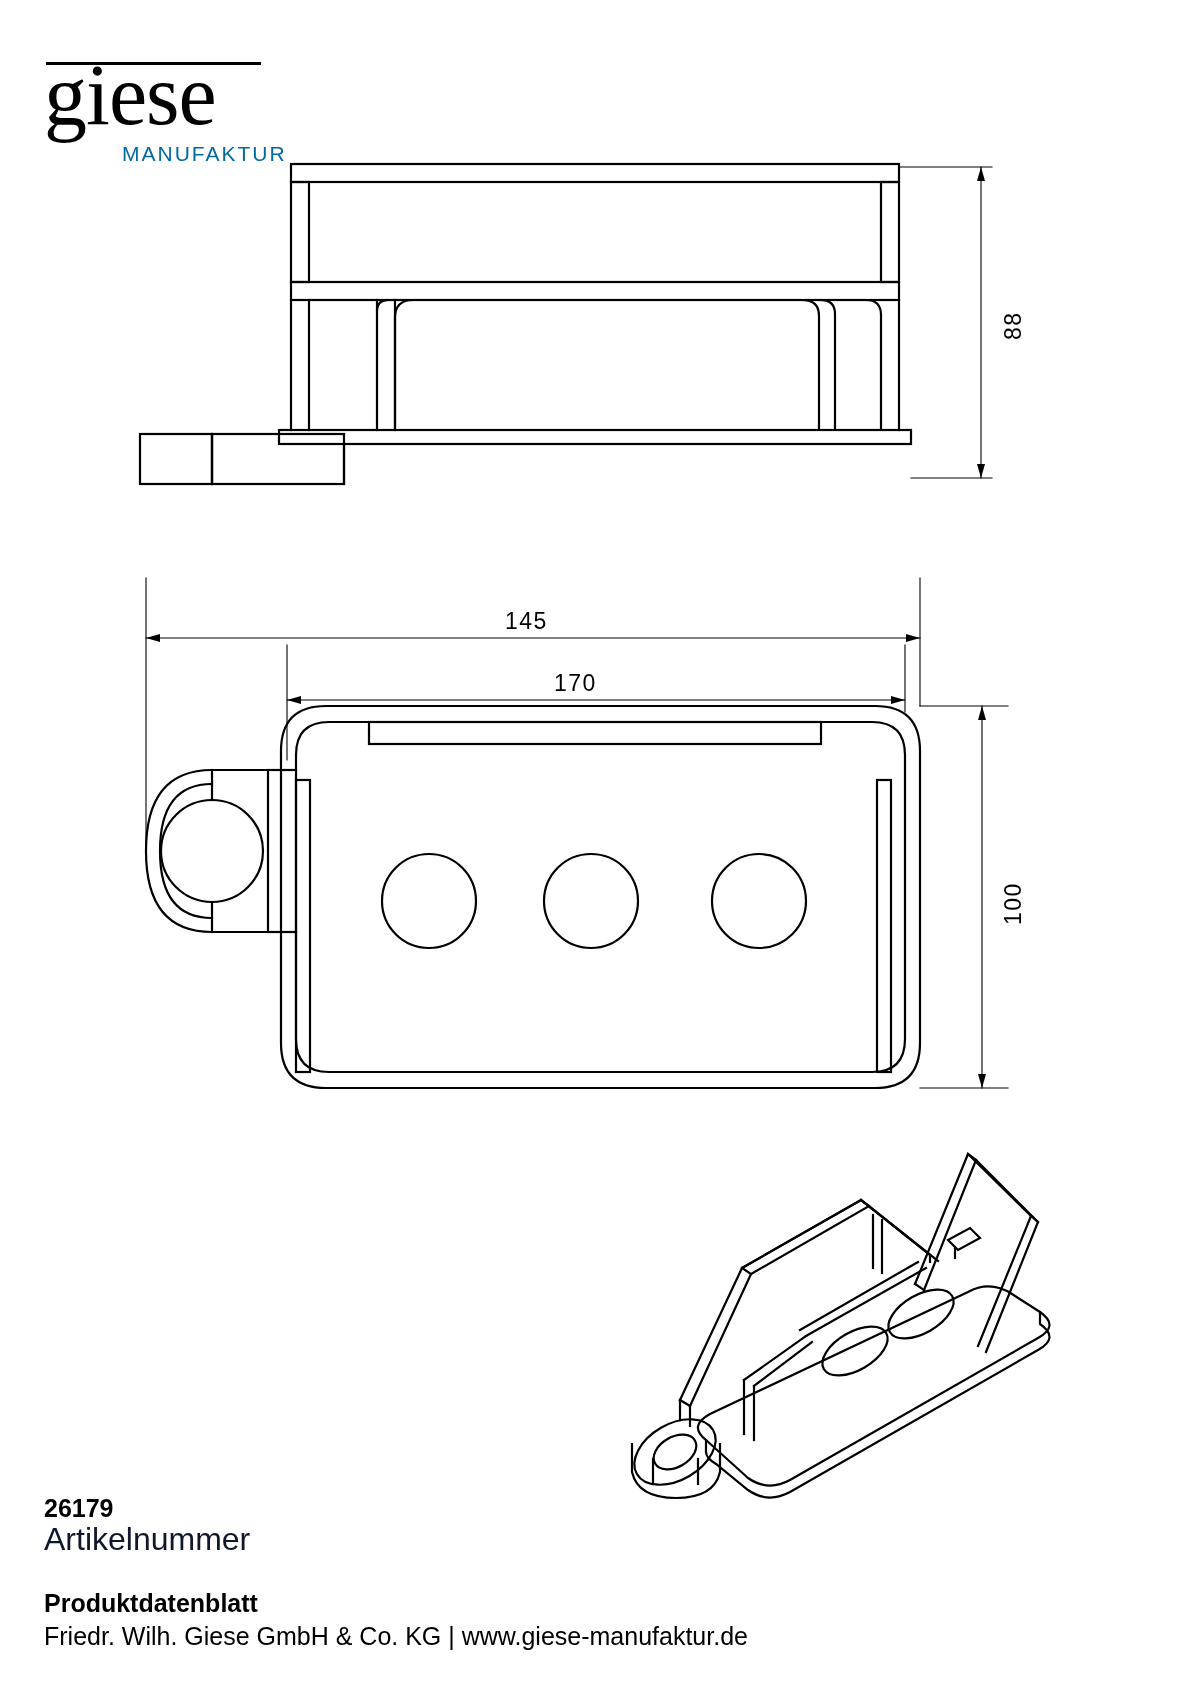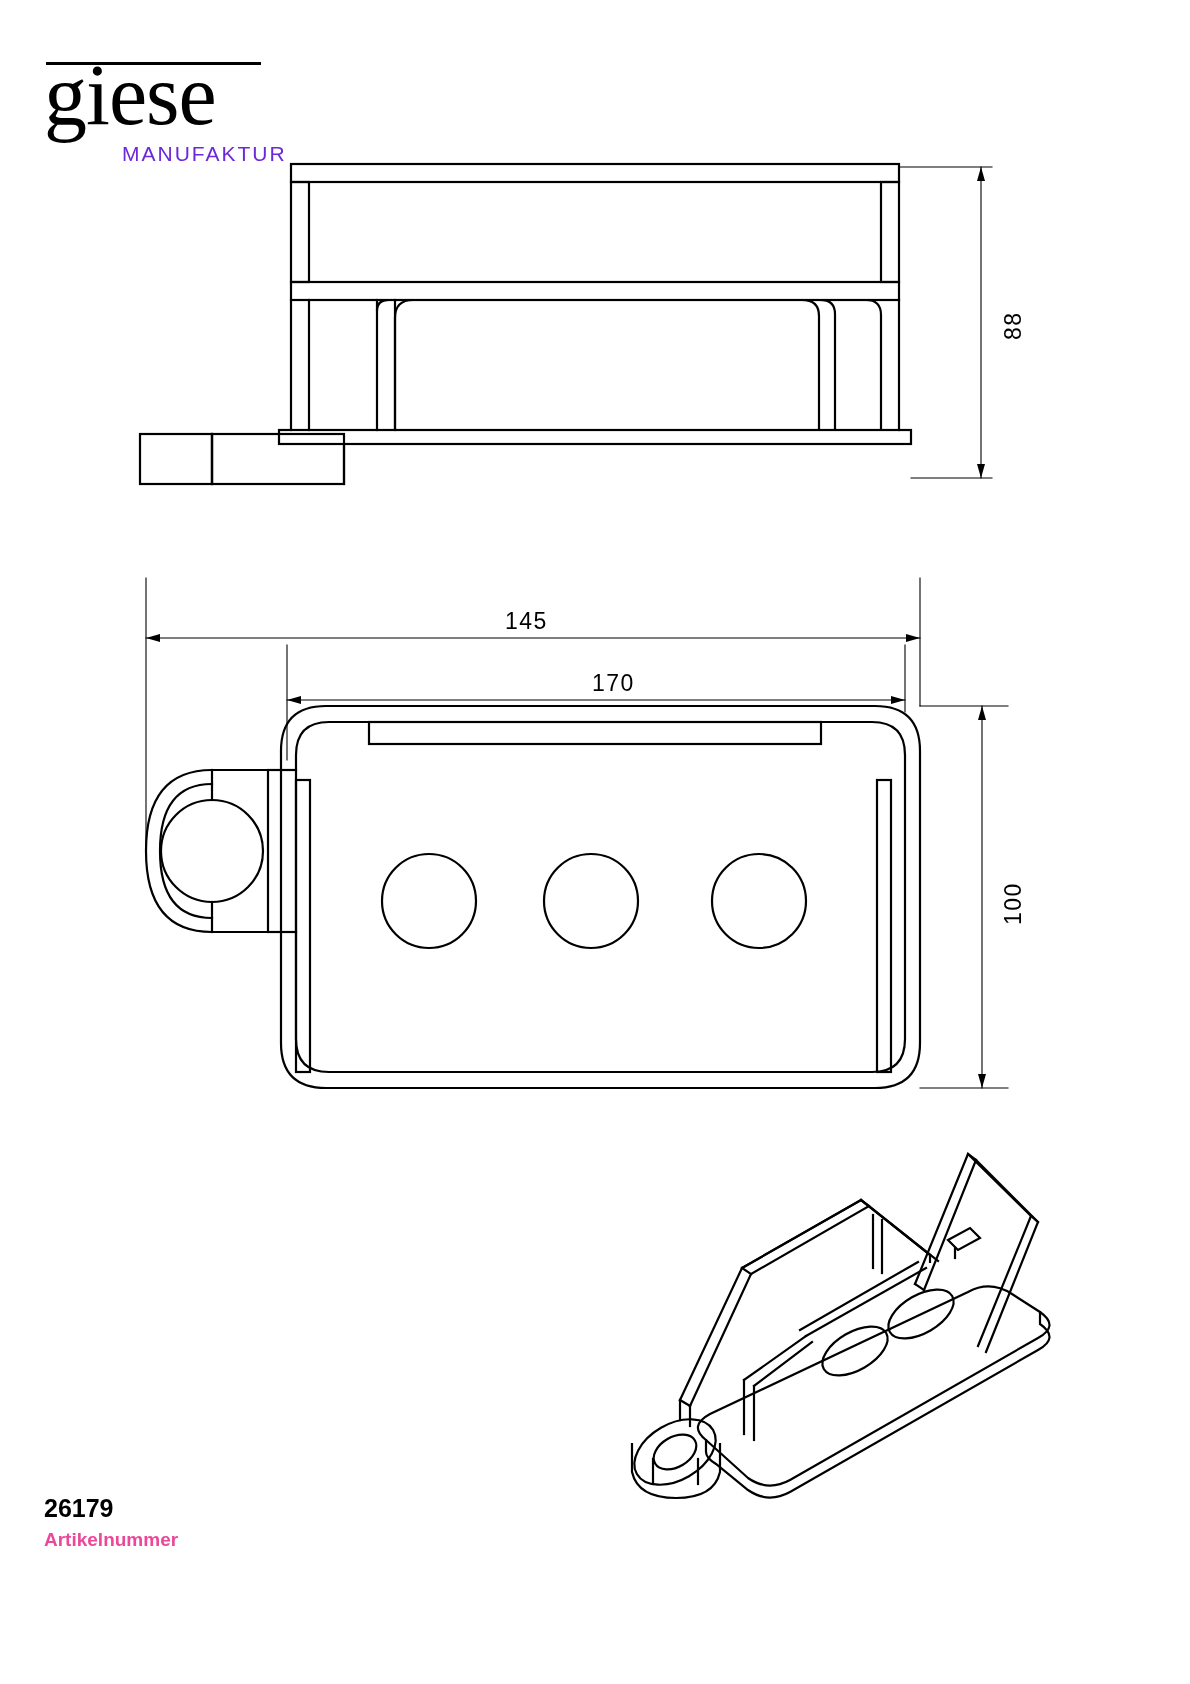--- a/index.html
+++ b/index.html
@@ -47,21 +47,21 @@
     font-weight: 400;
     color: #000;
   }
   #logo .logo-sub {
     position: absolute;
     left: 78px;
     top: 100px;
     font-family: "Liberation Sans", sans-serif;
     font-size: 21px;
     letter-spacing: 2.0px;
-    color: #6d28d9;
+    color: #0369a1;
   }
 
   
   #drawing {
     position: absolute;
     left: 0;
     top: 0;
     width: 1190px;
     height: 1684px;
   }
@@ -87,24 +87,24 @@
     top: 1493px;
     width: 600px;
   }
   #article-block .art-num {
     font-size: 25px;
     font-weight: 700;
     line-height: 31px;
     color: #000;
   }
   #article-block .art-label {
-    font-size: 19px;
-    font-weight: 700;
+    font-size: 32px;
+    font-weight: 400;
     line-height: 31px;
-    color: #ec4899;
+    color: #0f172a;
   }
   #footer-block {
     position: absolute;
     left: 44px;
     top: 1587px;
     width: 900px;
   }
   #footer-block .foot-title {
     font-size: 25px;
     font-weight: 700;
@@ -274,23 +274,27 @@
         <path d="M955 1248 L955 1258"></path>
       </g>
 
     </g>
   </svg>
 
   <div class="dim vert" style="left:1000px; top:340px;">88</div>
 
   <div class="dim" style="left:505px; top:608px;">145</div>
 
-  <div class="dim" style="left:592px; top:670px;">170</div>
+  <div class="dim" style="left:554px; top:670px;">170</div>
 
   <div class="dim vert" style="left:1000px; top:925px;">100</div>
 
   <div id="article-block">
     <div class="art-num">26179</div>
     <div class="art-label">Artikelnummer</div>
   </div>
 
+  <div id="footer-block">
+    <div class="foot-title">Produktdatenblatt</div>
+    <div class="foot-line">Friedr. Wilh. Giese GmbH &amp; Co. KG | www.giese-manufaktur.de</div>
+  </div>
 
 </div>
 
 </body></html>

